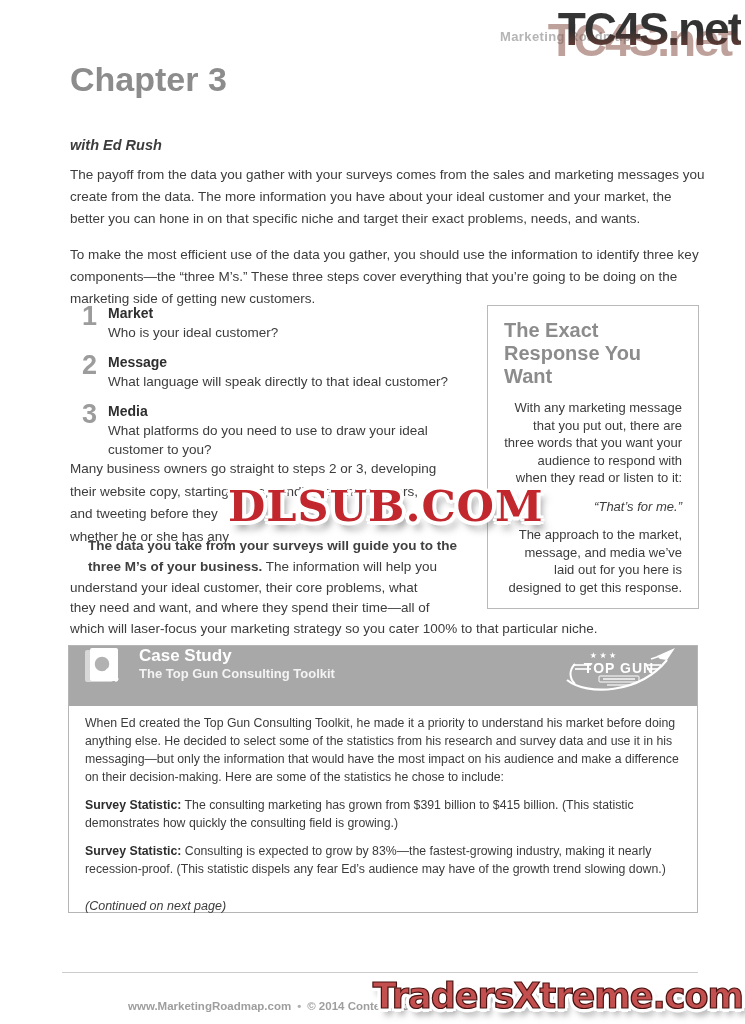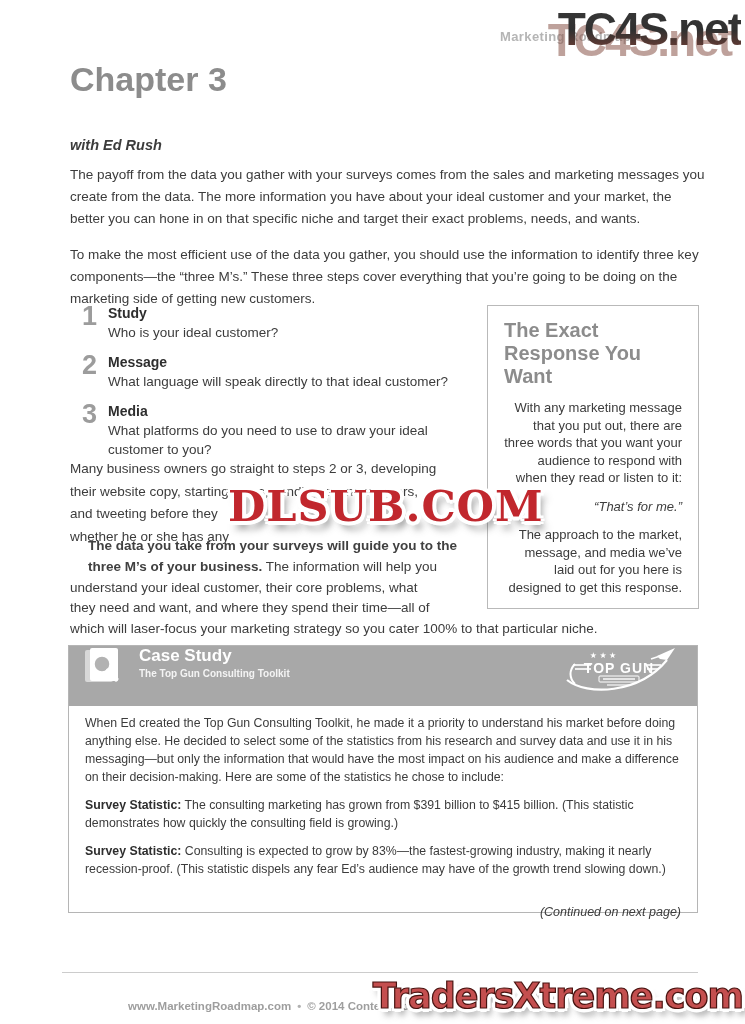--- a/index.html
+++ b/index.html
@@ -59,26 +59,26 @@
   
   .p4 { top:538px; left:70px; }
   .p4 div { height:20.8px; white-space:nowrap; font-size:13.5px; }
   .p4 b { font-weight:bold; color:#404040;margin-left:18px; }
 
   
   .case-box { top:645px; left:68px; width:630px; height:268px; border:1px solid #b5b5b5; background:#fff; }
   .case-header { height:60px; background:#a8a8a8; display:flex; align-items:flex-start; padding:0 18px 0 14px; }
   .case-titles { margin-left:12px; color:#ffffff; }
   .case-title { font-size:17px; font-weight:bold; line-height:20px; }
-  .case-subtitle { font-size:10px; font-weight:bold; line-height:16px; color:#f4f4f4; }
+  .case-subtitle { font-size:13px; font-weight:bold; line-height:16px; color:#f4f4f4; }
   .case-logo { margin-left:auto; }
   .case-body { padding:8px 16px 2px; font-size:12.3px; line-height:18px; color:#3c3c3c; }
   .case-body .stat { margin-top:10px; }
   .case-body b { color:#2e2e2e; }
-  .continued { margin-top:25px; text-align:right; font-style:italic; font-size:12.5px; }
+  .continued { margin-top:19px; text-align:left; font-style:italic; font-size:12.5px; }
 
   
   .footer-rule { top:972px; left:62px; width:636px; height:1px; background:#cccccc; }
   .footer-text { top:1000px; left:128px; font-size:11.5px; font-weight:bold; color:#9e9e9e; }
   .footer-text .sep { margin:0 6px; color:#b0b0b0; }
 
   
   .traders { top:976px; right:2px; z-index:30; font-family:"DejaVu Sans", sans-serif; font-weight:bold;
     font-size:35px; letter-spacing:-1px; color:#c44f4f; white-space:nowrap;
     -webkit-text-stroke:1.2px #46120f;
@@ -102,21 +102,21 @@
   <div class="abs chapter-label">Chapter 3</div>
   <div class="abs byline">with Ed Rush</div>
 
   <div class="abs body-text p2">To make the most efficient use of the data you gather, you should use the information to identify three key components—the “three M’s.” These three steps cover everything that you’re going to be doing on the marketing side of getting new customers.</div>
   <div class="abs body-text p1">The payoff from the data you gather with your surveys comes from the sales and marketing messages you create from the data. The more information you have about your ideal customer and your market, the better you can hone in on that specific niche and target their exact problems, needs, and wants.</div>
 
   <div class="abs mlist">
     <div class="mitem">
       <div class="mnum">1</div>
       <div class="mbody">
-        <div class="mtitle">Study</div>
+        <div class="mtitle">Market</div>
         <div class="mdesc">Who is your ideal customer?</div>
       </div>
     </div>
     <div class="mitem">
       <div class="mnum">2</div>
       <div class="mbody">
         <div class="mtitle">Message</div>
         <div class="mdesc">What language will speak directly to that ideal customer?</div>
       </div>
     </div>

